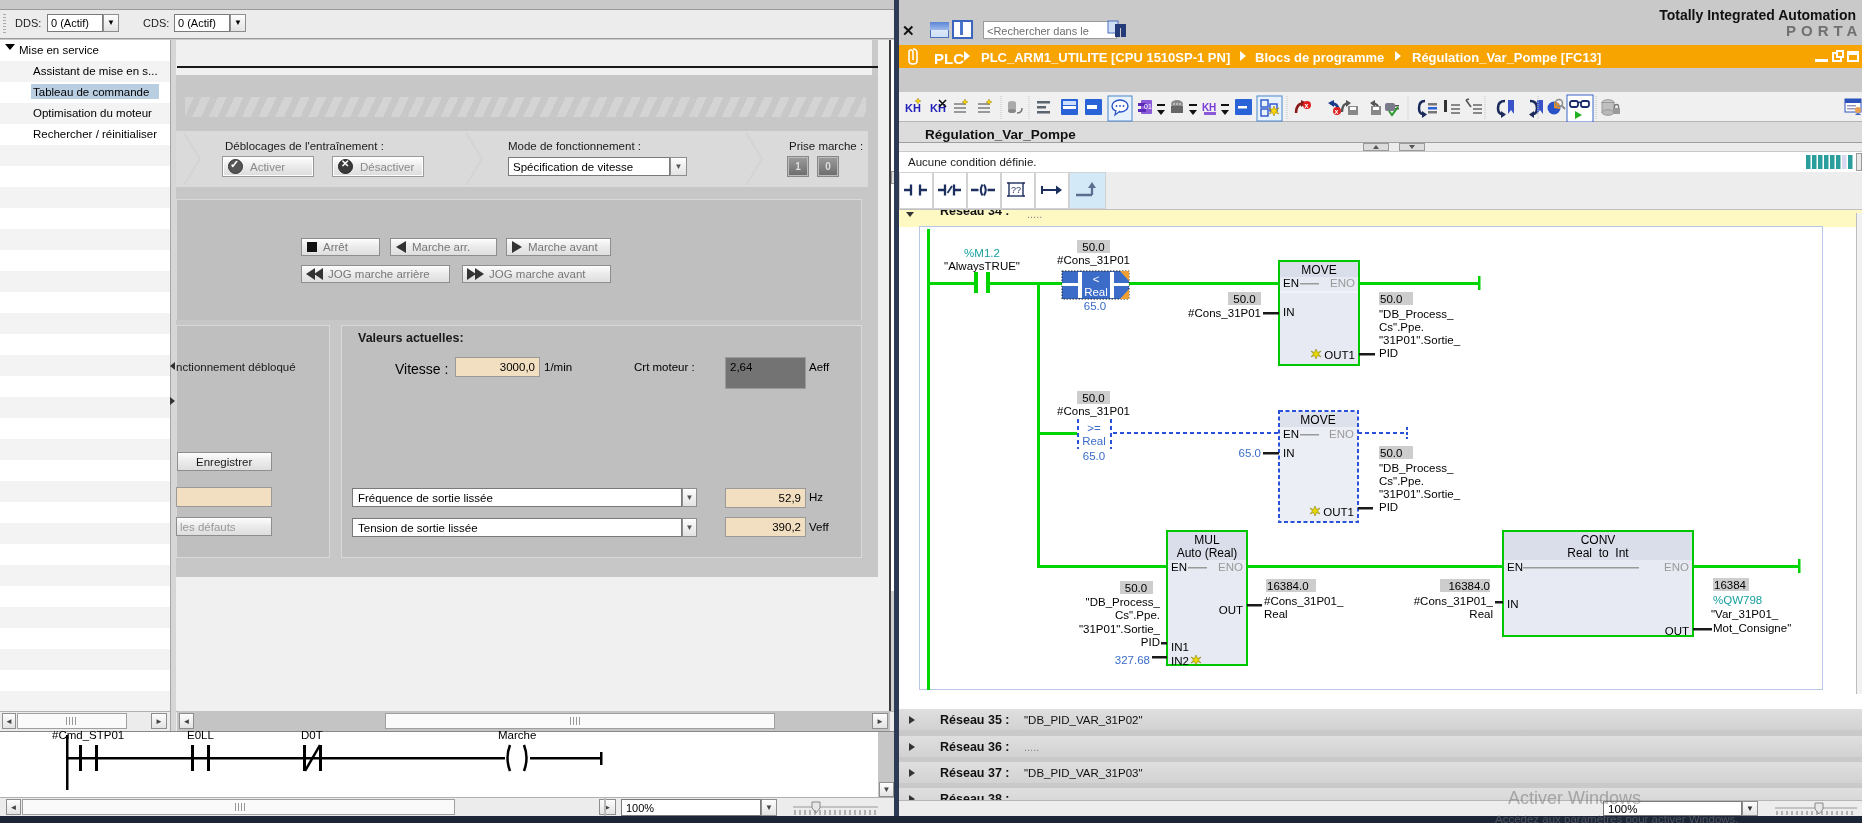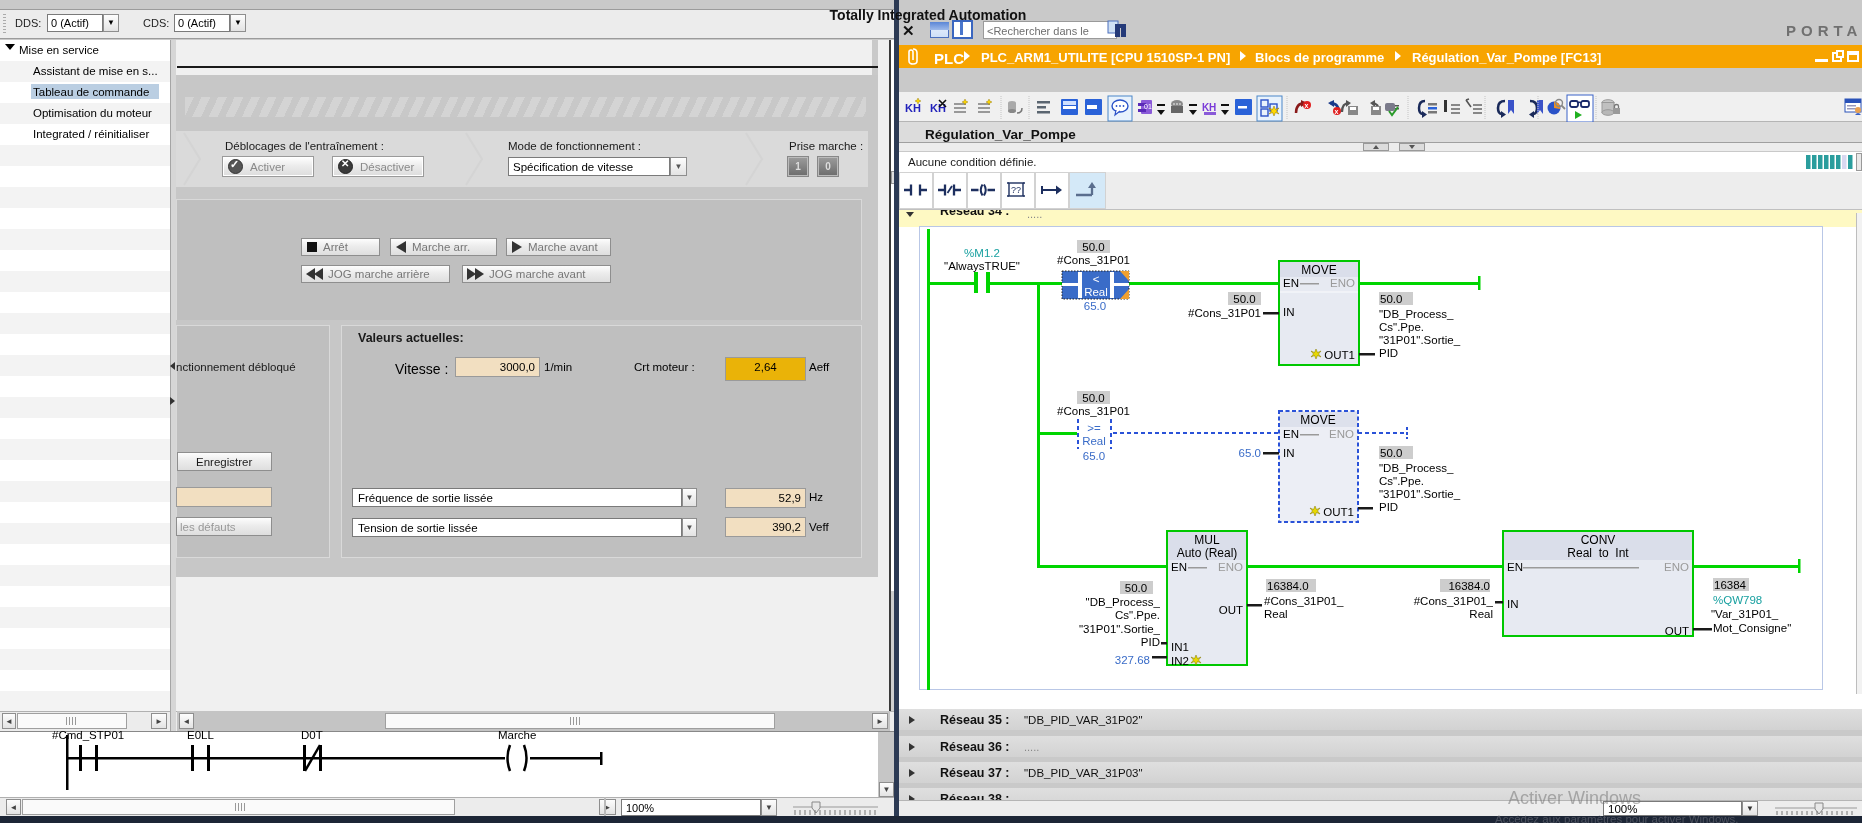--- a/index.html
+++ b/index.html
@@ -24,21 +24,21 @@
   <div class="abs combo" style="left:174px;top:14px;width:56px;height:18px;padding:2px 3px;font-size:11px;">0 (Actif)</div>
   <div class="abs arrowbtn" style="left:230px;top:14px;width:16px;height:18px;font-size:8px;line-height:16px;">▼</div>
 
   <div class="abs" style="left:0;top:40px;width:170px;height:671px;background:repeating-linear-gradient(#ffffff 0 21px, #f3f3f3 21px 42px);"></div>
   <div class="abs" style="left:5px;top:44px;width:0;height:0;border-left:5px solid transparent;border-right:5px solid transparent;border-top:6px solid #000;"></div>
   <div class="abs" style="left:19px;top:44px;font-size:11.5px;">Mise en service</div>
   <div class="abs" style="left:33px;top:65px;font-size:11.5px;">Assistant de mise en s...</div>
   <div class="abs" style="left:31px;top:84px;width:128px;height:15px;background:#bacee2;"></div>
   <div class="abs" style="left:33px;top:86px;font-size:11.5px;">Tableau de commande</div>
   <div class="abs" style="left:33px;top:107px;font-size:11.5px;">Optimisation du moteur</div>
-  <div class="abs" style="left:33px;top:128px;font-size:11.5px;">Integrated / réinitialiser</div>
+  <div class="abs" style="left:33px;top:128px;font-size:11.5px;">Rechercher / réinitialiser</div>
 
   <div class="abs" style="left:170px;top:40px;width:6px;height:671px;background:#d6d6d6;border-left:1px solid #a5a5a5;"></div>
   <div class="abs" style="left:170px;top:362px;width:0;height:0;border-top:4px solid transparent;border-bottom:4px solid transparent;border-right:5px solid #333;"></div>
   <div class="abs" style="left:170px;top:397px;width:0;height:0;border-top:4px solid transparent;border-bottom:4px solid transparent;border-left:5px solid #333;"></div>
 
   <div class="abs" style="left:176px;top:40px;width:696px;height:671px;background:#f0f0f0;"></div>
   <div class="abs" style="left:177px;top:66px;width:712px;height:2px;background:#1a1a1a;"></div>
   <div class="abs" style="left:176px;top:75px;width:702px;height:502px;background:#c7c7c7;"></div>
     <div class="abs" style="left:176px;top:577px;width:714px;height:134px;background:#f0f0f0;"></div>
 
@@ -97,21 +97,21 @@
   <div class="abs" style="left:196px;top:456px;font-size:11.5px;color:#1a1a1a;">Enregistrer</div>
   <div class="abs" style="left:176px;top:487px;width:96px;height:20px;background:#f2dfc1;border:1px solid #9a9a9a;"></div>
   <div class="abs btn3d" style="left:176px;top:517px;width:96px;height:19px;"></div>
   <div class="abs" style="left:180px;top:521px;font-size:11.5px;color:#999;">les défauts</div>
 
   <div class="abs" style="left:358px;top:331px;font-size:12.5px;font-weight:bold;color:#1a1a1a;">Valeurs actuelles:</div>
   <div class="abs" style="left:395px;top:361px;font-size:14px;">Vitesse :</div>
   <div class="abs" style="left:455px;top:357px;width:85px;height:20px;background:#f2dfc1;border:1px solid #9a9a9a;text-align:right;padding:3px 4px;font-size:11.5px;">3000,0</div>
   <div class="abs" style="left:544px;top:361px;font-size:11.5px;">1/min</div>
   <div class="abs" style="left:634px;top:361px;font-size:11.5px;">Crt moteur :</div>
-  <div class="abs" style="left:725px;top:357px;width:81px;height:24px;background:#eab308;border:1px solid #9a9a9a;text-align:center;padding:3px 4px;font-size:11.5px;">2,64</div>
+  <div class="abs" style="left:725px;top:357px;width:81px;height:32px;background:#737373;border:1px solid #9a9a9a;text-align:left;padding:3px 4px;font-size:11.5px;">2,64</div>
   <div class="abs" style="left:809px;top:361px;font-size:11.5px;">Aeff</div>
 
   <div class="abs combo" style="left:352px;top:488px;width:330px;height:19px;padding:3px 5px;font-size:11.5px;">Fréquence de sortie lissée</div>
   <div class="abs arrowbtn" style="left:682px;top:488px;width:15px;height:19px;font-size:8px;line-height:17px;color:#555;">▼</div>
   <div class="abs" style="left:725px;top:488px;width:81px;height:20px;background:#f2dfc1;border:1px solid #9a9a9a;text-align:right;padding:3px 4px;font-size:11.5px;">52,9</div>
   <div class="abs" style="left:809px;top:491px;font-size:11.5px;">Hz</div>
   <div class="abs combo" style="left:352px;top:518px;width:330px;height:19px;padding:3px 5px;font-size:11.5px;">Tension de sortie lissée</div>
   <div class="abs arrowbtn" style="left:682px;top:518px;width:15px;height:19px;font-size:8px;line-height:17px;color:#555;">▼</div>
   <div class="abs" style="left:725px;top:517px;width:81px;height:20px;background:#f2dfc1;border:1px solid #9a9a9a;text-align:right;padding:3px 4px;font-size:11.5px;">390,2</div>
   <div class="abs" style="left:809px;top:521px;font-size:11.5px;">Veff</div>
@@ -201,21 +201,21 @@
 <div class="abs" style="left:930px;top:22px;width:19px;height:8px;background:linear-gradient(#5b86d6,#9db9ea);"></div>
 <div class="abs" style="left:952px;top:20px;width:21px;height:19px;border:2px solid #3a66c0;background:#fff;"></div>
 <div class="abs" style="left:960px;top:22px;width:3px;height:13px;background:#4a76cc;"></div>
 <div class="abs combo" style="left:983px;top:21px;width:134px;height:18px;padding:3px 3px;font-size:11px;color:#6e6e6e;border-color:#9a9a9a;">&lt;Rechercher dans le</div>
 <svg class="abs" style="left:1107px;top:20px;" width="22" height="20">
   <rect x="1" y="1" width="10" height="12" fill="#cfe0f4" stroke="#4a6fbd"></rect>
   <rect x="8" y="6" width="5" height="11" fill="#253a78"></rect>
   <rect x="14" y="6" width="5" height="11" fill="#253a78"></rect>
   <rect x="8" y="4" width="11" height="4" fill="#253a78"></rect>
 </svg>
-<div class="abs" style="left:0px;top:7px;width:1856px;text-align:center;font-size:14px;font-weight:bold;color:#111;">Totally Integrated Automation</div>
+<div class="abs" style="left:0px;top:7px;width:1856px;text-align:right;font-size:14px;font-weight:bold;color:#111;">Totally Integrated Automation</div>
 <div class="abs" style="left:1786px;top:22px;width:120px;font-size:15px;font-weight:bold;color:#707070;letter-spacing:5px;">PORTAL</div>
 
 <div class="abs" style="left:899px;top:45px;width:963px;height:23px;background:#f7a400;"></div>
 <svg class="abs" style="left:906px;top:48px;" width="14" height="17">
   <path d="M7 1 C10 1 11 3 11 5 L11 13 C11 15 9 16 7 16 C5 16 3 15 3 13 L3 4 C3 3 4 2 5 2 C6 2 7 3 7 4 L7 12" fill="none" stroke="#fff" stroke-width="1.6"></path>
 </svg>
 <div class="abs" style="left:934px;top:50px;font-size:15px;font-weight:bold;color:#fff;">PLC</div>
 <div class="abs" style="left:964px;top:51px;width:0;height:0;border-top:5px solid transparent;border-bottom:5px solid transparent;border-left:6px solid #fff;"></div>
 <div class="abs" style="left:981px;top:50px;font-size:13px;font-weight:bold;color:#fff;">PLC_ARM1_UTILITE [CPU 1510SP-1 PN]</div>
 <div class="abs" style="left:1240px;top:51px;width:0;height:0;border-top:5px solid transparent;border-bottom:5px solid transparent;border-left:6px solid #fff;"></div>

